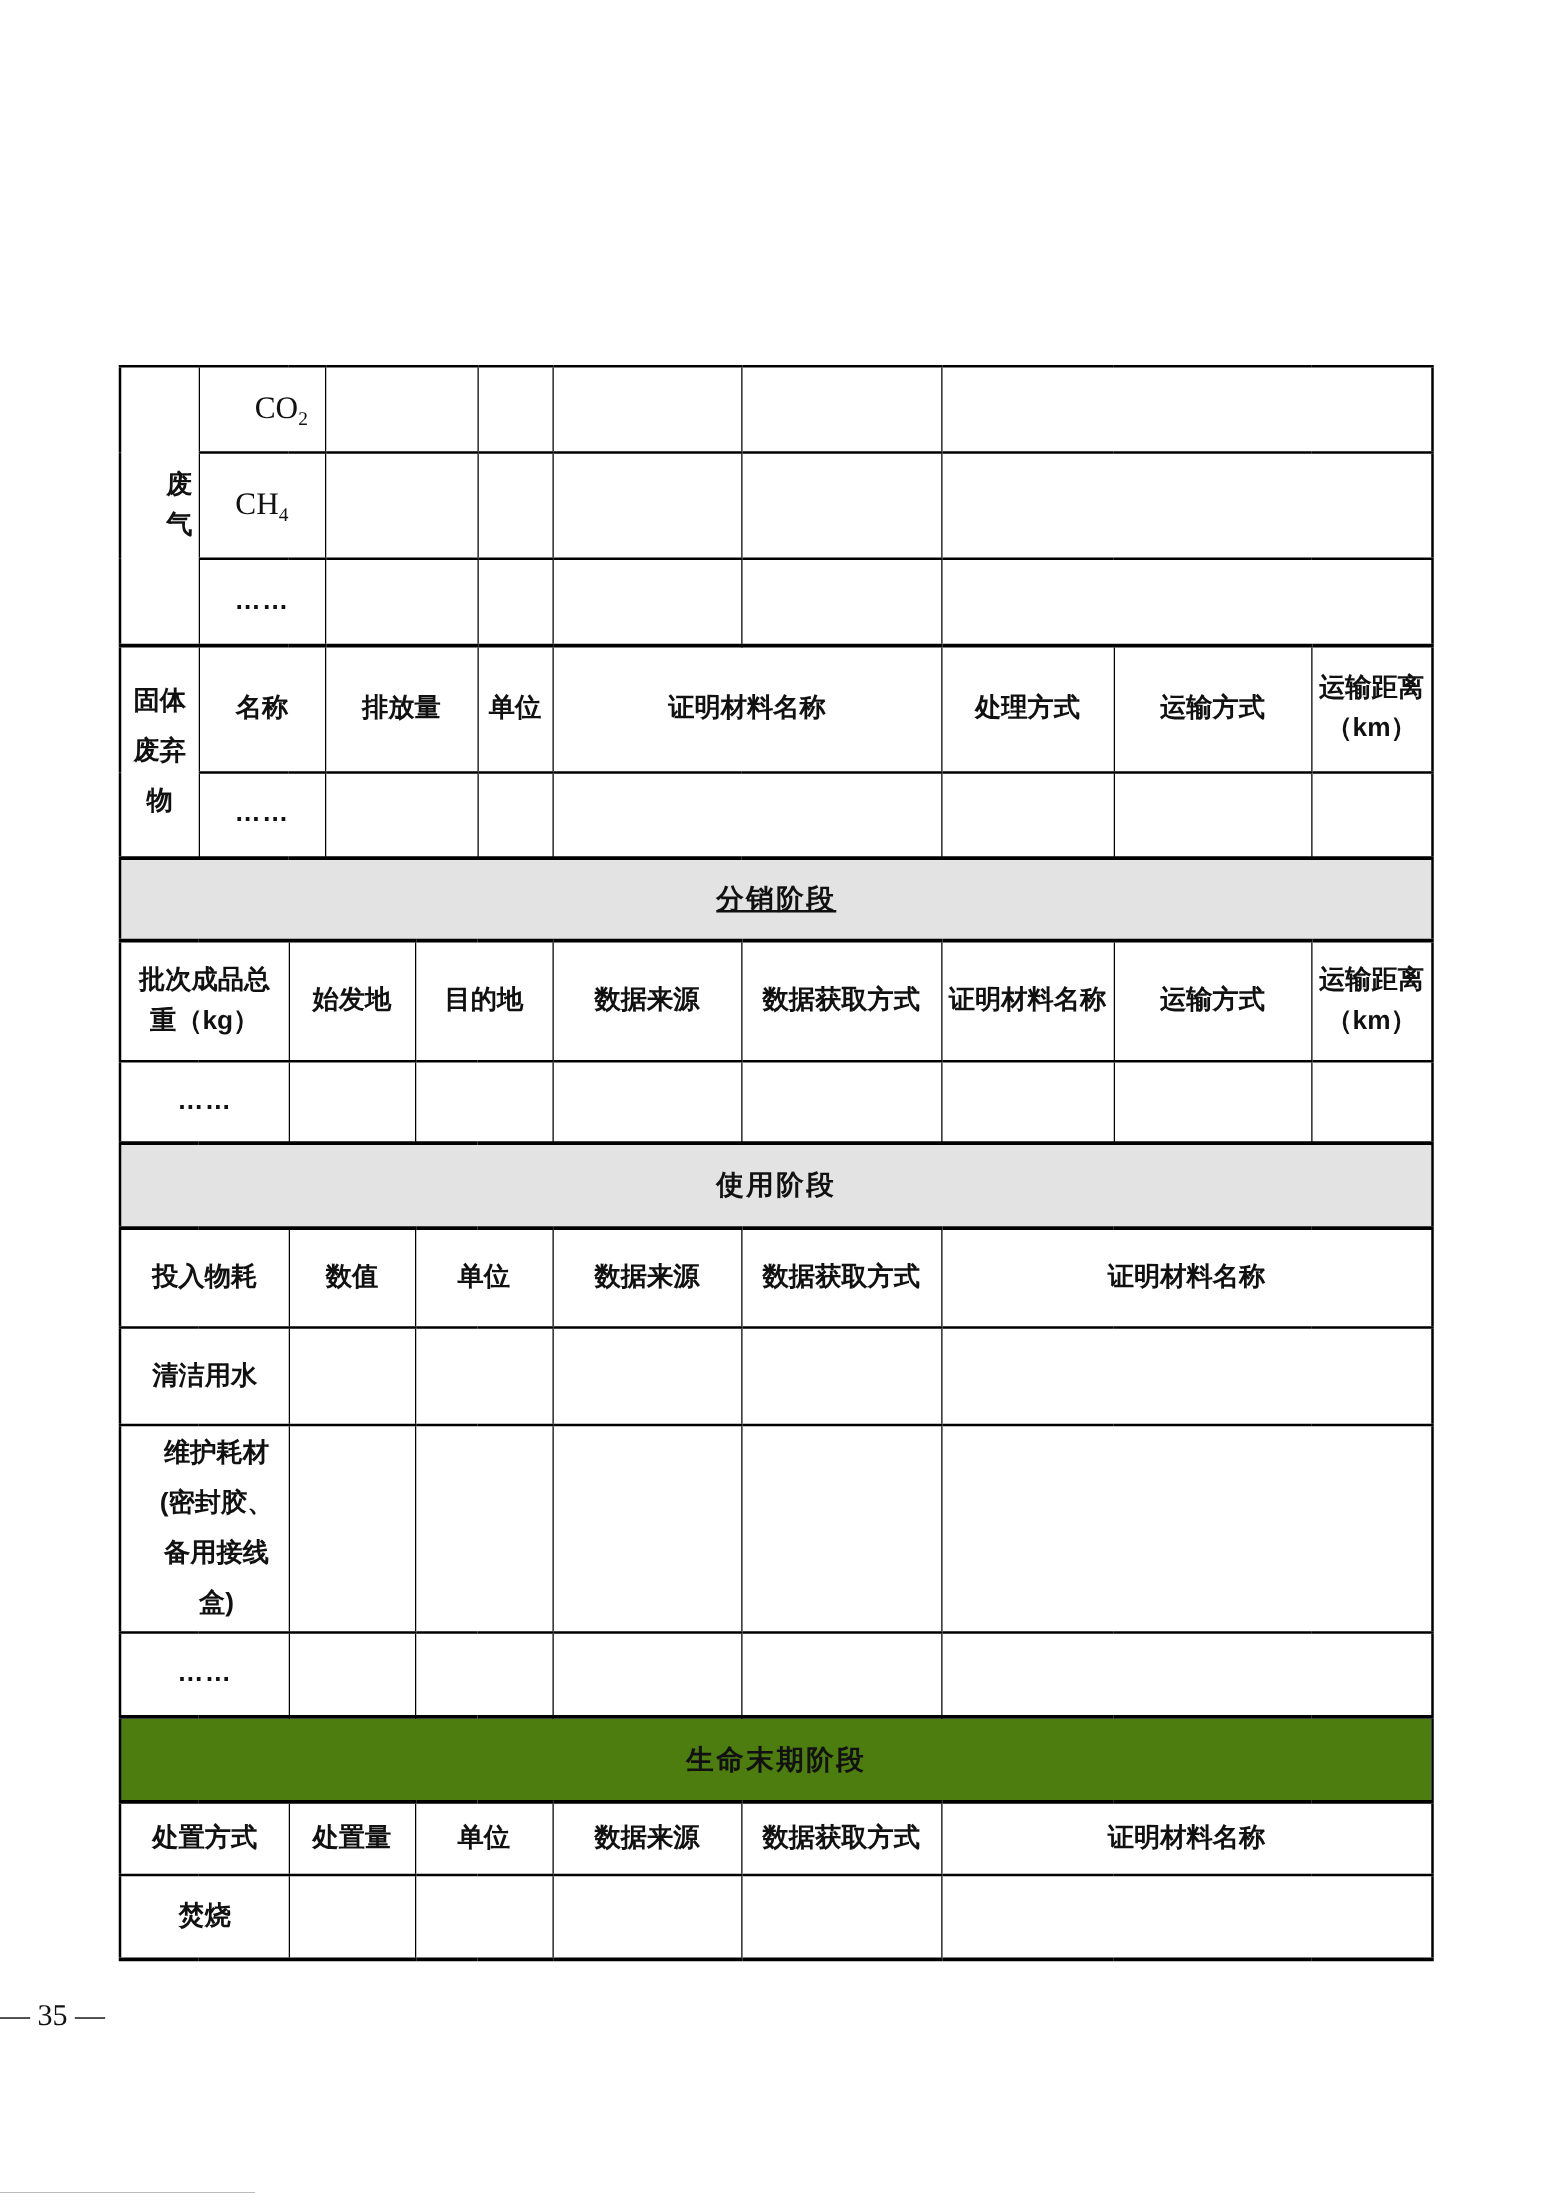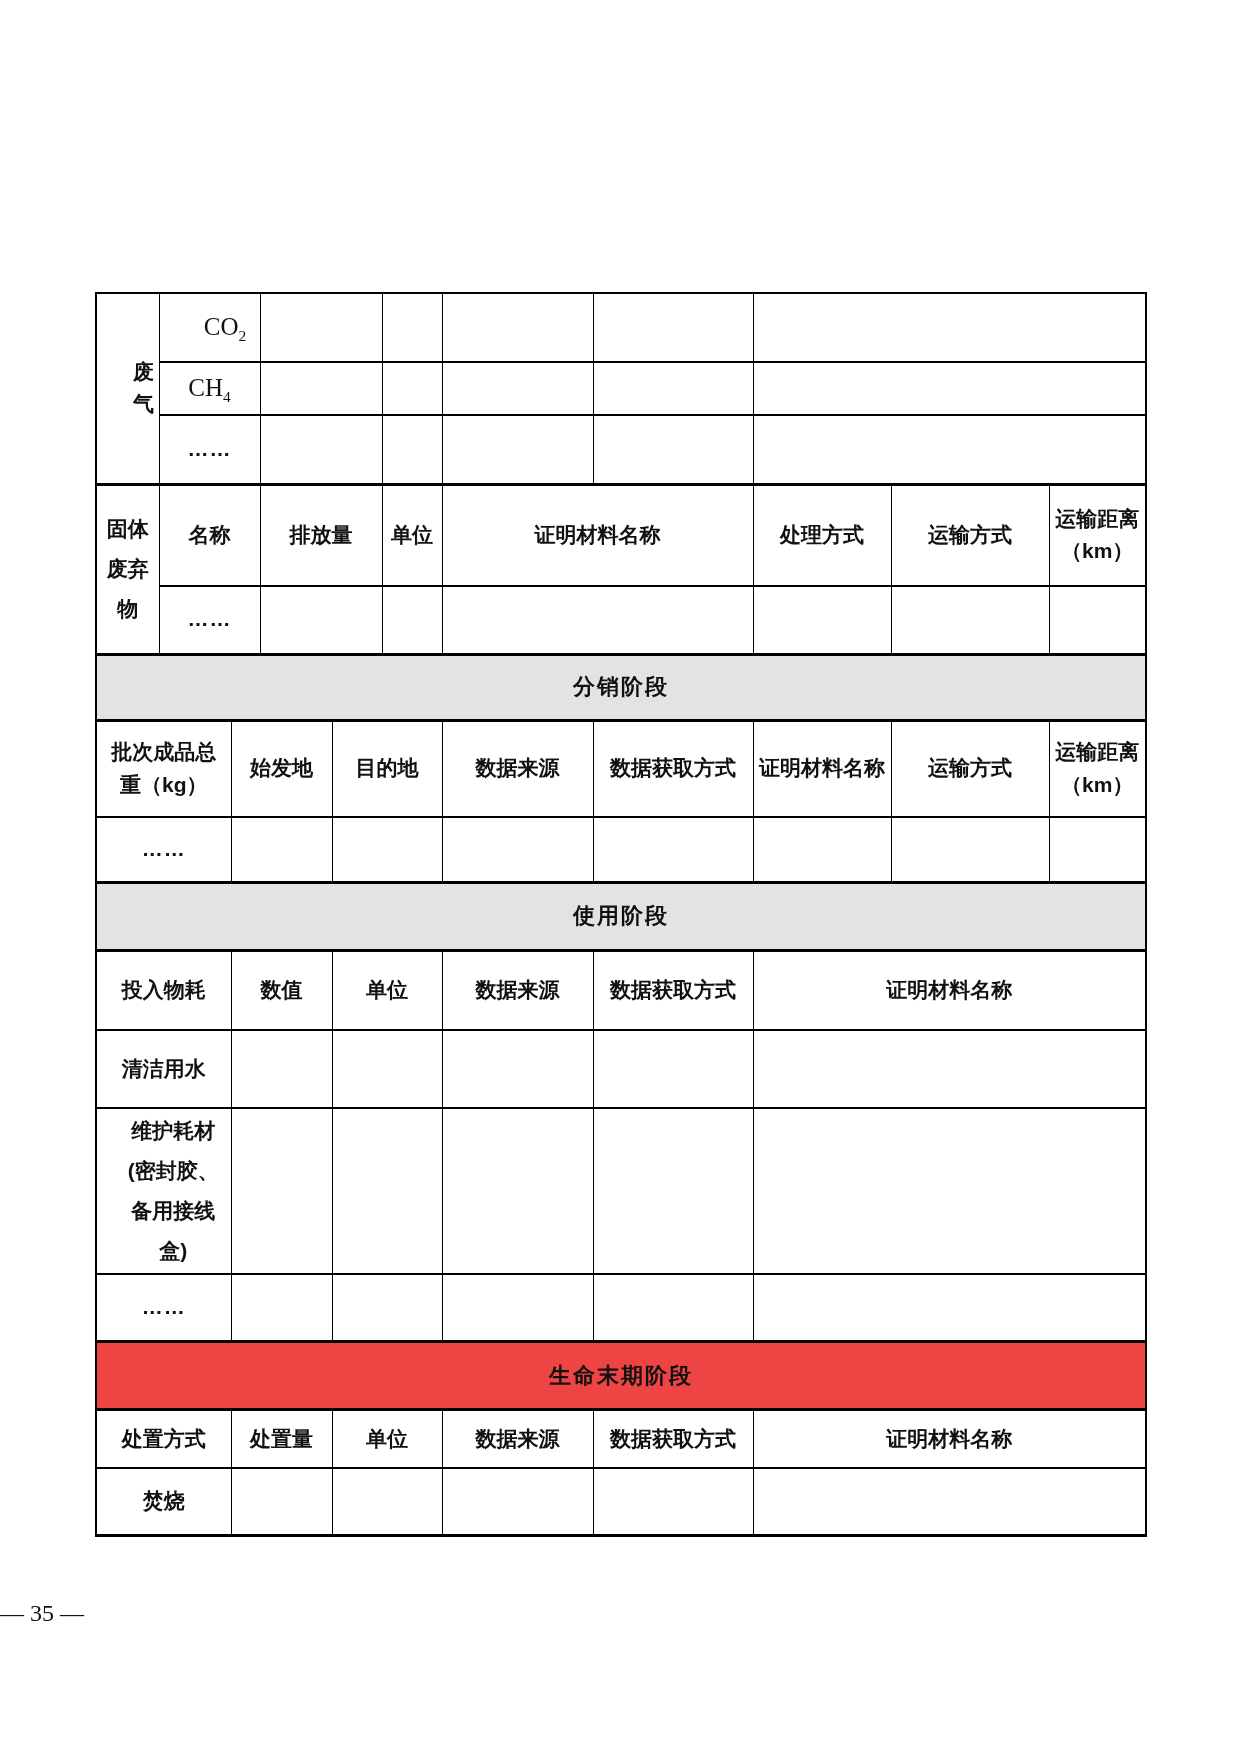--- a/index.html
+++ b/index.html
@@ -65,21 +65,21 @@
     <tbody>
         <tr class="rfirst" style="height:69px">
       <td rowspan="3">废气</td>
       <td colspan="2" class="formula"><span>CO</span><sub>2</sub></td>
       <td colspan="2"></td>
       <td></td>
       <td></td>
       <td></td>
       <td colspan="3"></td>
     </tr>
-    <tr style="height:53px">
+    <tr style="height:85px">
       <td colspan="2" class="formula"><span>CH</span><sub>4</sub></td>
       <td colspan="2"></td>
       <td></td>
       <td></td>
       <td></td>
       <td colspan="3"></td>
     </tr>
     <tr style="height:69px">
       <td colspan="2" class="dots">……</td>
       <td colspan="2"></td>
@@ -103,21 +103,21 @@
       <td colspan="2" class="dots">……</td>
       <td colspan="2"></td>
       <td></td>
       <td colspan="2"></td>
       <td></td>
       <td></td>
       <td></td>
     </tr>
 
     <tr style="height:66px">
-      <td colspan="11" class="band thick" style="background: rgb(227, 227, 227);">分销阶段</td>
+      <td colspan="11" class="band thick" style="background: rgb(227, 227, 227); text-decoration: underline;">分销阶段</td>
     </tr>
     <tr style="height:97px">
       <td colspan="2" class="thick">批次成品总重（kg）</td>
       <td colspan="2" class="thick">始发地</td>
       <td colspan="2" class="thick">目的地</td>
       <td class="thick">数据来源</td>
       <td class="thick">数据获取方式</td>
       <td class="thick">证明材料名称</td>
       <td class="thick">运输方式</td>
       <td class="thick">运输距离（km）</td>
@@ -163,21 +163,21 @@
     <tr style="height:68px">
       <td colspan="2" class="dots">……</td>
       <td colspan="2"></td>
       <td colspan="2"></td>
       <td></td>
       <td></td>
       <td colspan="3"></td>
     </tr>
 
     <tr style="height:68px">
-      <td colspan="11" class="band thick" style="background: #ef4444;">生命末期阶段</td>
+      <td colspan="11" class="band thick" style="background: #4d7c0f;">生命末期阶段</td>
     </tr>
     <tr style="height:58px">
       <td colspan="2" class="thick">处置方式</td>
       <td colspan="2" class="thick">处置量</td>
       <td colspan="2" class="thick">单位</td>
       <td class="thick">数据来源</td>
       <td class="thick">数据获取方式</td>
       <td colspan="3" class="thick">证明材料名称</td>
     </tr>
     <tr class="rlast" style="height:68px">

